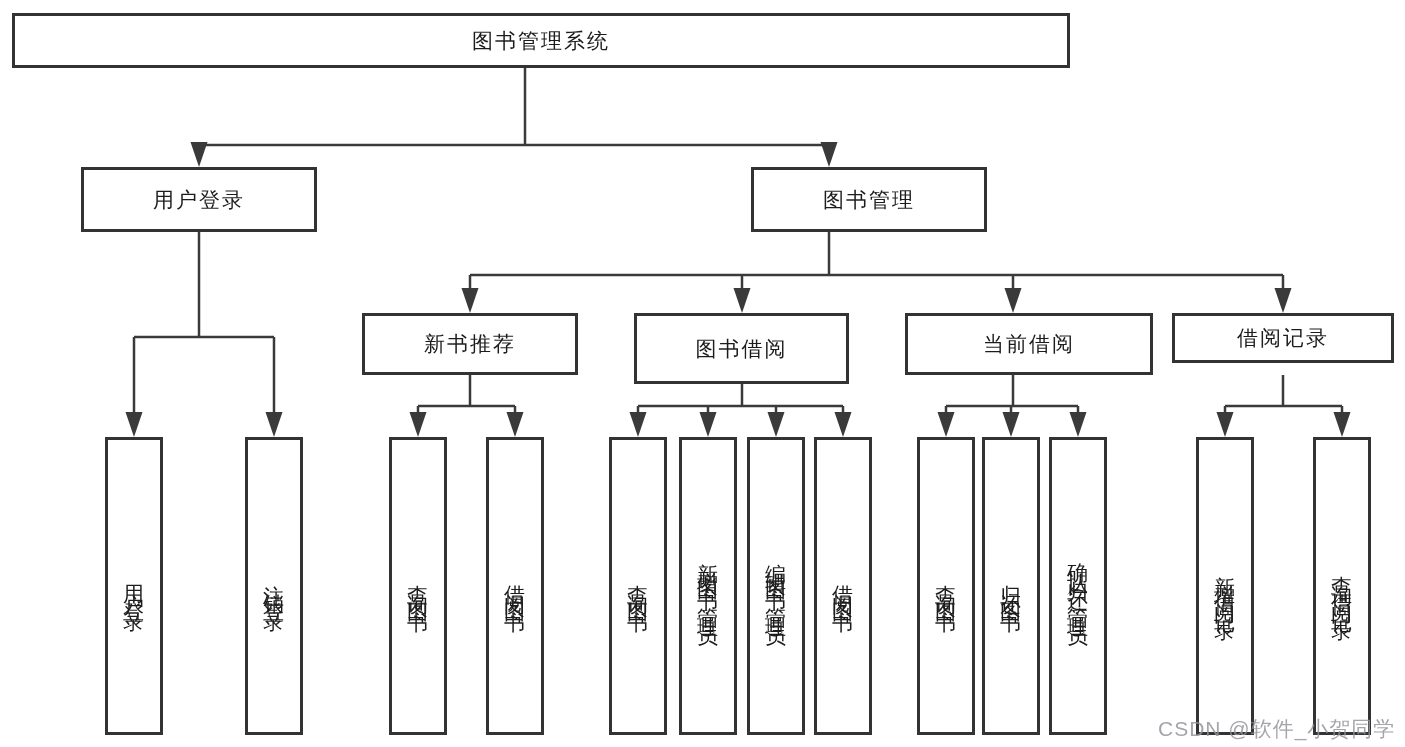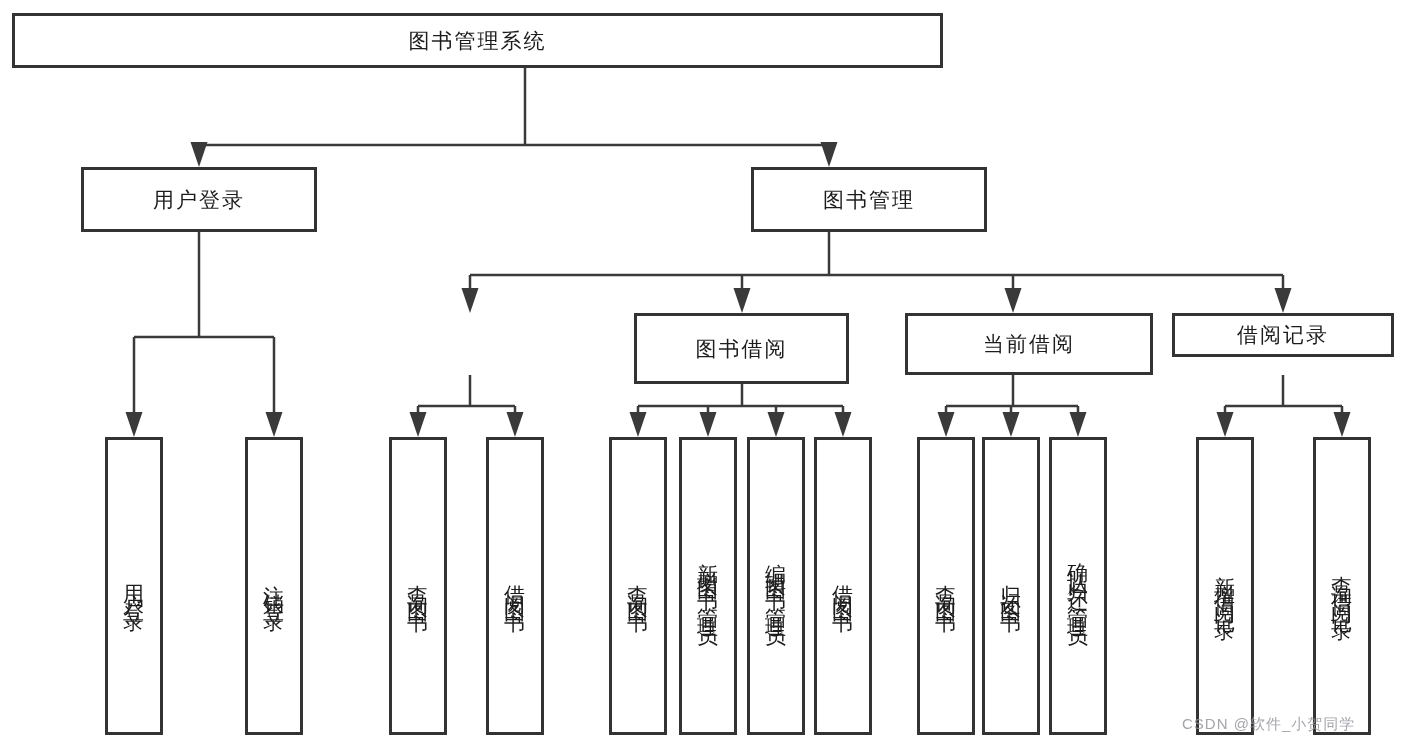--- a/index.html
+++ b/index.html
@@ -27,40 +27,40 @@
   }
   .leaf .lbl{
     writing-mode:vertical-rl;
     text-orientation:mixed;
     letter-spacing:9px;
     font-size:21px;
     white-space:normal;
     line-height:1.1;
   }
   
-  .n-root{left:12px;top:13px;width:931px;height:55px;}
+  .n-root{left:12px;top:13px;width:1058px;height:55px;}
   
   .n-userlogin{left:81px;top:167px;width:236px;height:65px;}
   .n-bookmgmt{left:711px;top:167px;width:236px;height:65px;margin-left:40px;}
   
   .n-newrec{left:362px;top:313px;width:216px;height:62px;}
   .n-borrowmod{left:634px;top:313px;width:215px;height:71px;}
   .n-current{left:905px;top:313px;width:248px;height:62px;}
-  .n-records{left:1172px;top:313px;width:222px;height:44px;align-items:center;}
+  .n-records{left:1172px;top:313px;width:222px;height:50px;align-items:center;}
   
   .leaf{top:437px;width:58px;height:298px;border-width:3px;}
   .l1{left:105px;}  .l2{left:245px;}
   .l3{left:389px;}  .l4{left:486px;}
   .l5{left:609px;}  .l6{left:679px;}  .l7{left:747px;}  .l8{left:814px;}
   .l9{left:917px;}  .l10{left:982px;} .l11{left:1049px;}
   .l12{left:1196px;}.l13{left:1313px;}
   #watermark{
-    position:absolute;left:1182px;top:715px;
+    position:absolute;left:1158px;top:715px;
     z-index:5;
-    font-size:15px;
+    font-size:21px;
     color:rgba(148,149,156,0.85);
     letter-spacing:1px;
     white-space:nowrap;
     text-align:center;
   }
 </style>
 </head>
 <body>
 
 <div id="canvas">
@@ -152,20 +152,23 @@
     <span class="lbl">图书管理系统</span>
   </div>
 
   <div class="node n-userlogin">
     <span class="lbl">用户登录</span>
   </div>
   <div class="node n-bookmgmt">
     <span class="lbl">图书管理</span>
   </div>
 
+  <div class="node n-newrec">
+    <span class="lbl">新书推荐</span>
+  </div>
   <div class="node n-borrowmod">
     <span class="lbl">图书借阅</span>
   </div>
   <div class="node n-current">
     <span class="lbl">当前借阅</span>
   </div>
   <div class="node n-records">
     <span class="lbl">借阅记录</span>
   </div>
 

